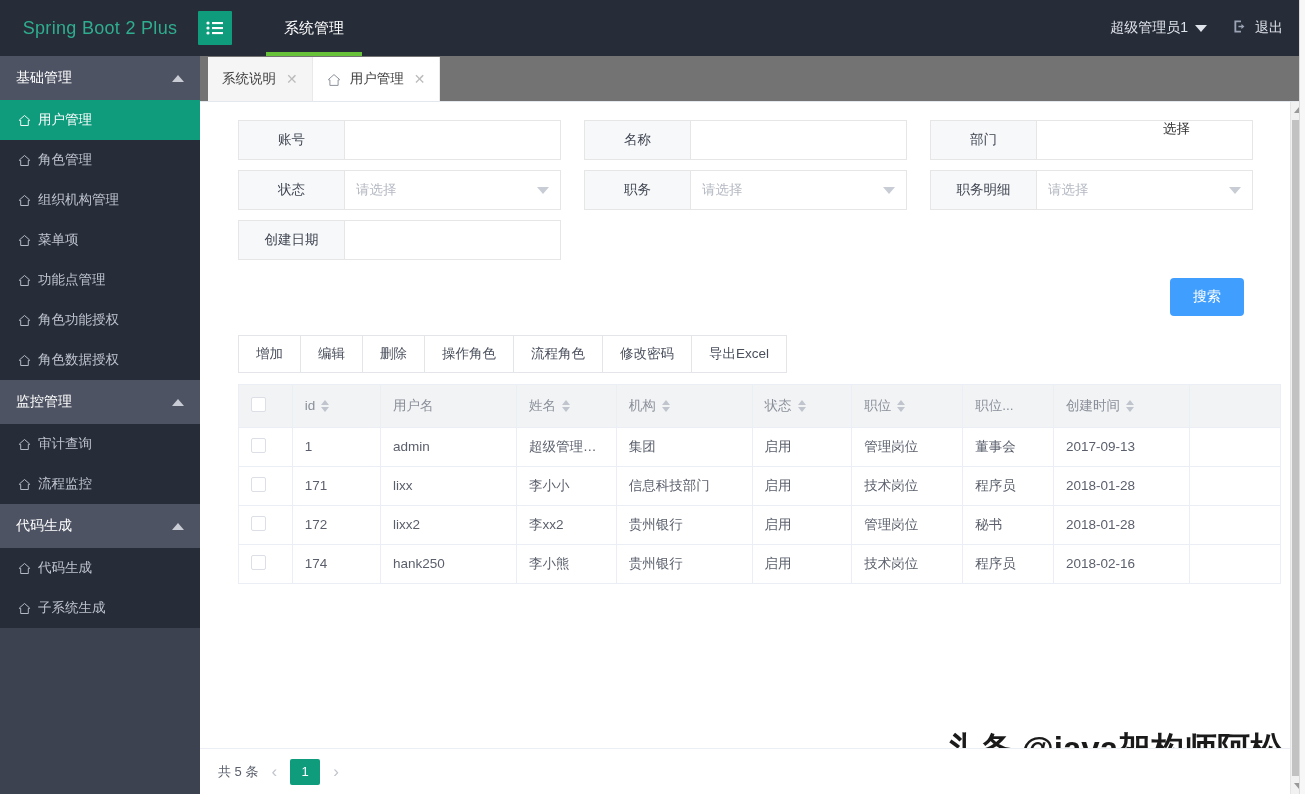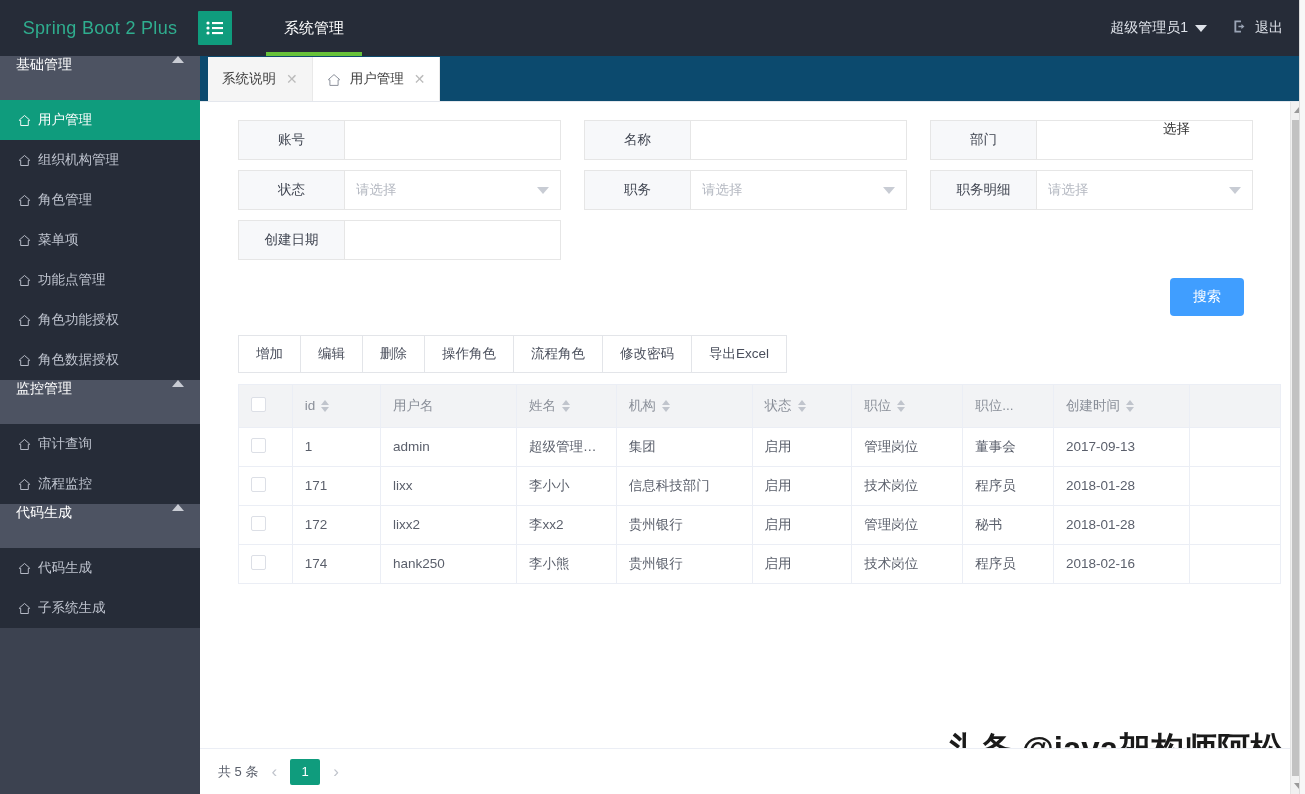--- a/index.html
+++ b/index.html
@@ -45,42 +45,42 @@
     border-right: 6px solid transparent; border-top: 7px solid #dfe3ea;
   }
   .logoutbox { display: flex; align-items: center; gap: 7px; }
 
   
   .sidebar {
     position: absolute; top: 56px; left: 0; width: 200px; height: 738px;
     background: #3c4250; overflow: hidden;
   }
   .menu-group-title {
-    height: 44px; display: flex; justify-content: space-between;
+    height: 44px; display: flex; align-items: center; justify-content: space-between;
     padding: 0 16px 0 16px; color: #fff; font-size: 14px; background: #4d5362;
   }
   .caret-up {
     width: 0; height: 0; border-left: 6px solid transparent;
     border-right: 6px solid transparent; border-bottom: 7px solid #c9ccd4;
   }
   .menu-sub { background: #262c38; }
   .menu-item {
     height: 40px; display: flex; align-items: center; gap: 7px;
     padding-left: 18px; color: #bfc4cf; font-size: 13.5px;
   }
   .menu-item.active { background: #0f9c7d; color: #ffffff; }
   .home-ico { display: inline-block; width: 13px; height: 13px; }
 
   
   .main {
     position: absolute; top: 56px; left: 200px; width: 1105px; height: 738px;
     background: #ffffff;
   }
   .tabbar {
-    position: relative; height: 46px; background: #0c4a6e;
+    position: relative; height: 46px; background: #737373;
     border-bottom: 1px solid #e4e7ed; display: flex; align-items: flex-end;
     padding-left: 8px;
   }
   .tab {
     height: 44px; display: flex; align-items: center; gap: 10px;
     padding: 0 14px; font-size: 13.5px; color: #3c3c3c;
     background: #f5f5f5; border-right: 1px solid #e9e9e9;
   }
   .tab.active { background: #ffffff; }
   .tab-x { color: #bbb; font-size: 14px; line-height: 1; }
@@ -273,29 +273,29 @@
             </svg>
         </span>
         <span>用户管理</span>
       </div>
       <div class="menu-item">
         <span class="home-ico">
           <svg width="13" height="13" viewBox="0 0 14 14">
               <path d="M7 1.6L12.5 6.4v.5h-1.4V12.4H2.9V6.9H1.5v-.5z" fill="none" stroke="currentColor" stroke-width="1"></path>
             </svg>
         </span>
+        <span>角色管理</span>
+      </div>
+      <div class="menu-item">
+        <span class="home-ico">
+          <svg width="13" height="13" viewBox="0 0 14 14">
+              <path d="M7 1.6L12.5 6.4v.5h-1.4V12.4H2.9V6.9H1.5v-.5z" fill="none" stroke="currentColor" stroke-width="1"></path>
+            </svg>
+        </span>
         <span>组织机构管理</span>
-      </div>
-      <div class="menu-item">
-        <span class="home-ico">
-          <svg width="13" height="13" viewBox="0 0 14 14">
-              <path d="M7 1.6L12.5 6.4v.5h-1.4V12.4H2.9V6.9H1.5v-.5z" fill="none" stroke="currentColor" stroke-width="1"></path>
-            </svg>
-        </span>
-        <span>角色管理</span>
       </div>
       <div class="menu-item">
         <span class="home-ico">
           <svg width="13" height="13" viewBox="0 0 14 14">
               <path d="M7 1.6L12.5 6.4v.5h-1.4V12.4H2.9V6.9H1.5v-.5z" fill="none" stroke="currentColor" stroke-width="1"></path>
             </svg>
         </span>
         <span>菜单项</span>
       </div>
       <div class="menu-item">

